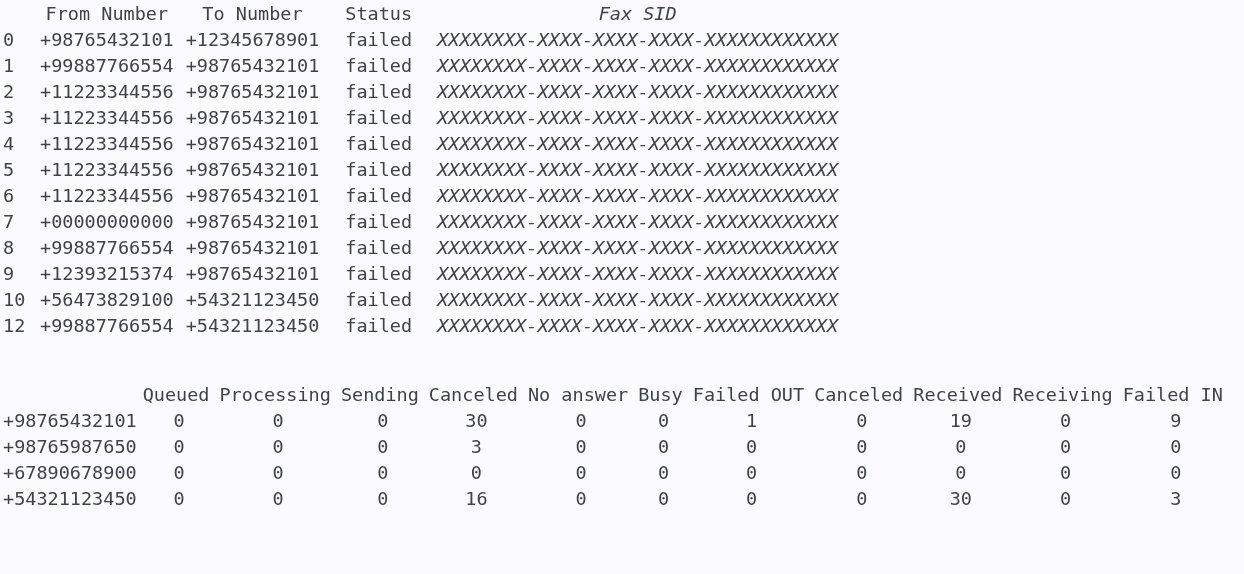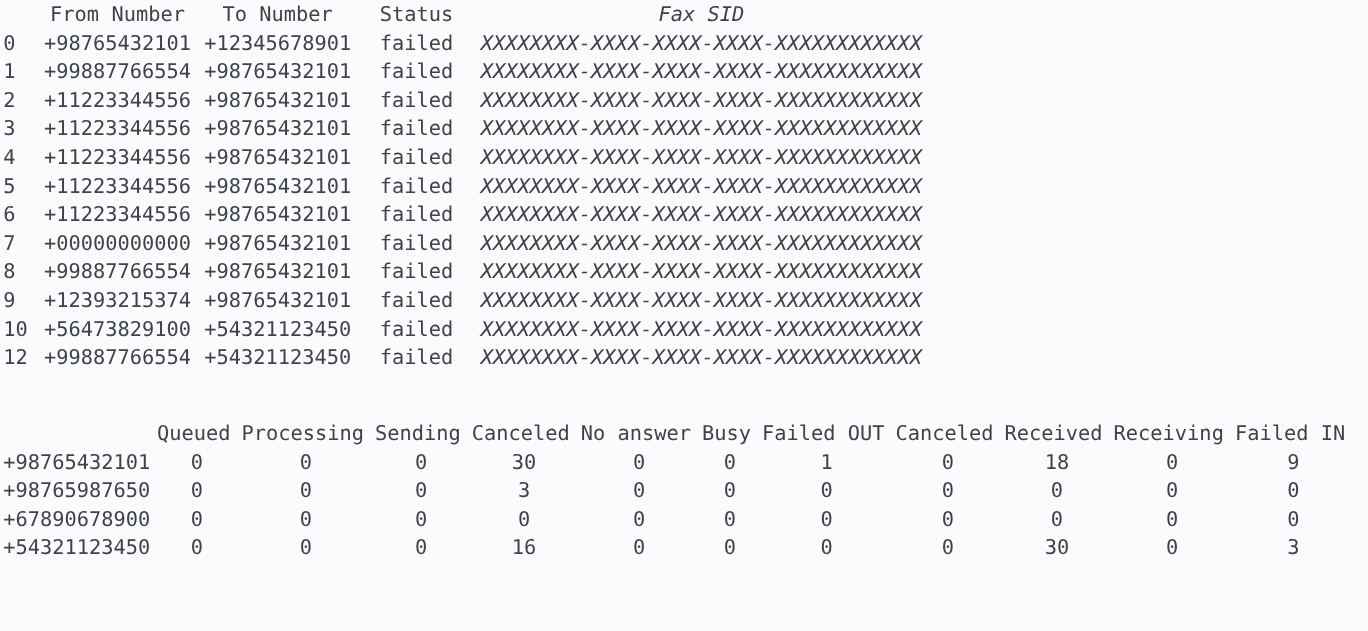--- a/index.html
+++ b/index.html
@@ -166,21 +166,21 @@
       <tr>
         <td class="t2-label">+98765432101</td>
         <td class="t2-val">0</td>
         <td class="t2-val">0</td>
         <td class="t2-val">0</td>
         <td class="t2-val">30</td>
         <td class="t2-val">0</td>
         <td class="t2-val">0</td>
         <td class="t2-val">1</td>
         <td class="t2-val">0</td>
-        <td class="t2-val">18</td>
+        <td class="t2-val">19</td>
         <td class="t2-val">0</td>
         <td class="t2-val">9</td>
       </tr>
       <tr>
         <td class="t2-label">+98765987650</td>
         <td class="t2-val">0</td>
         <td class="t2-val">0</td>
         <td class="t2-val">0</td>
         <td class="t2-val">3</td>
         <td class="t2-val">0</td>

